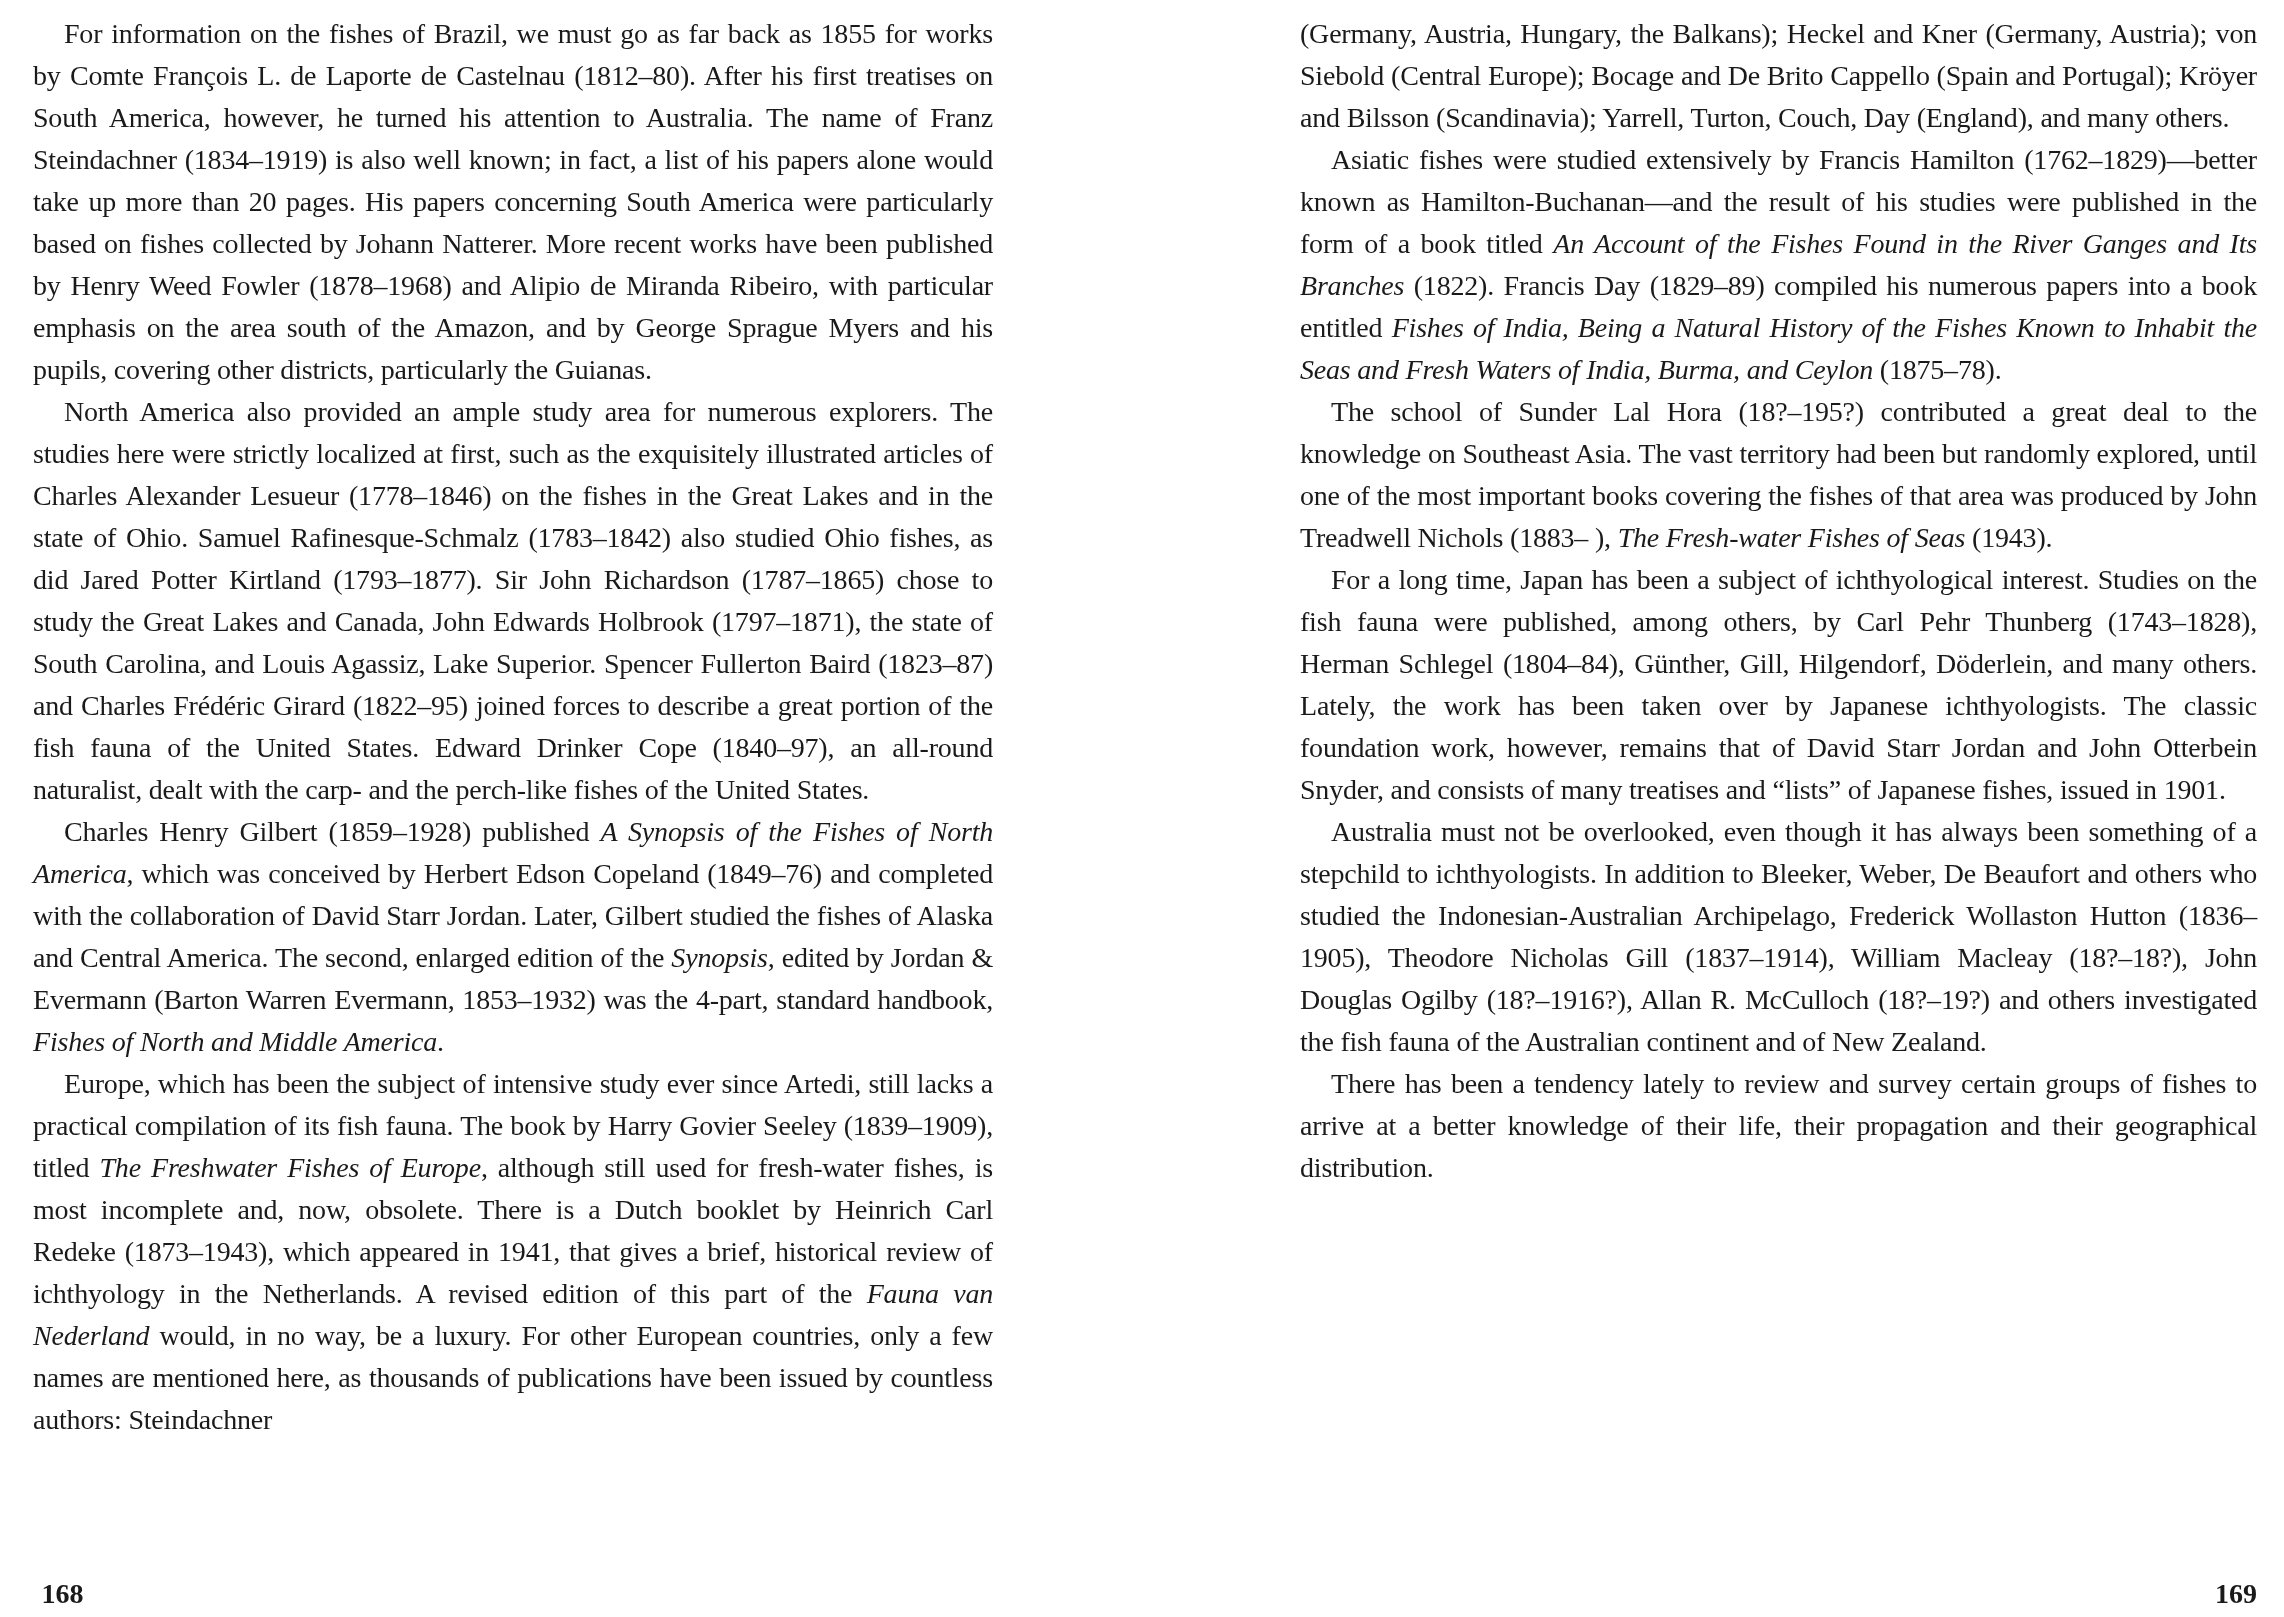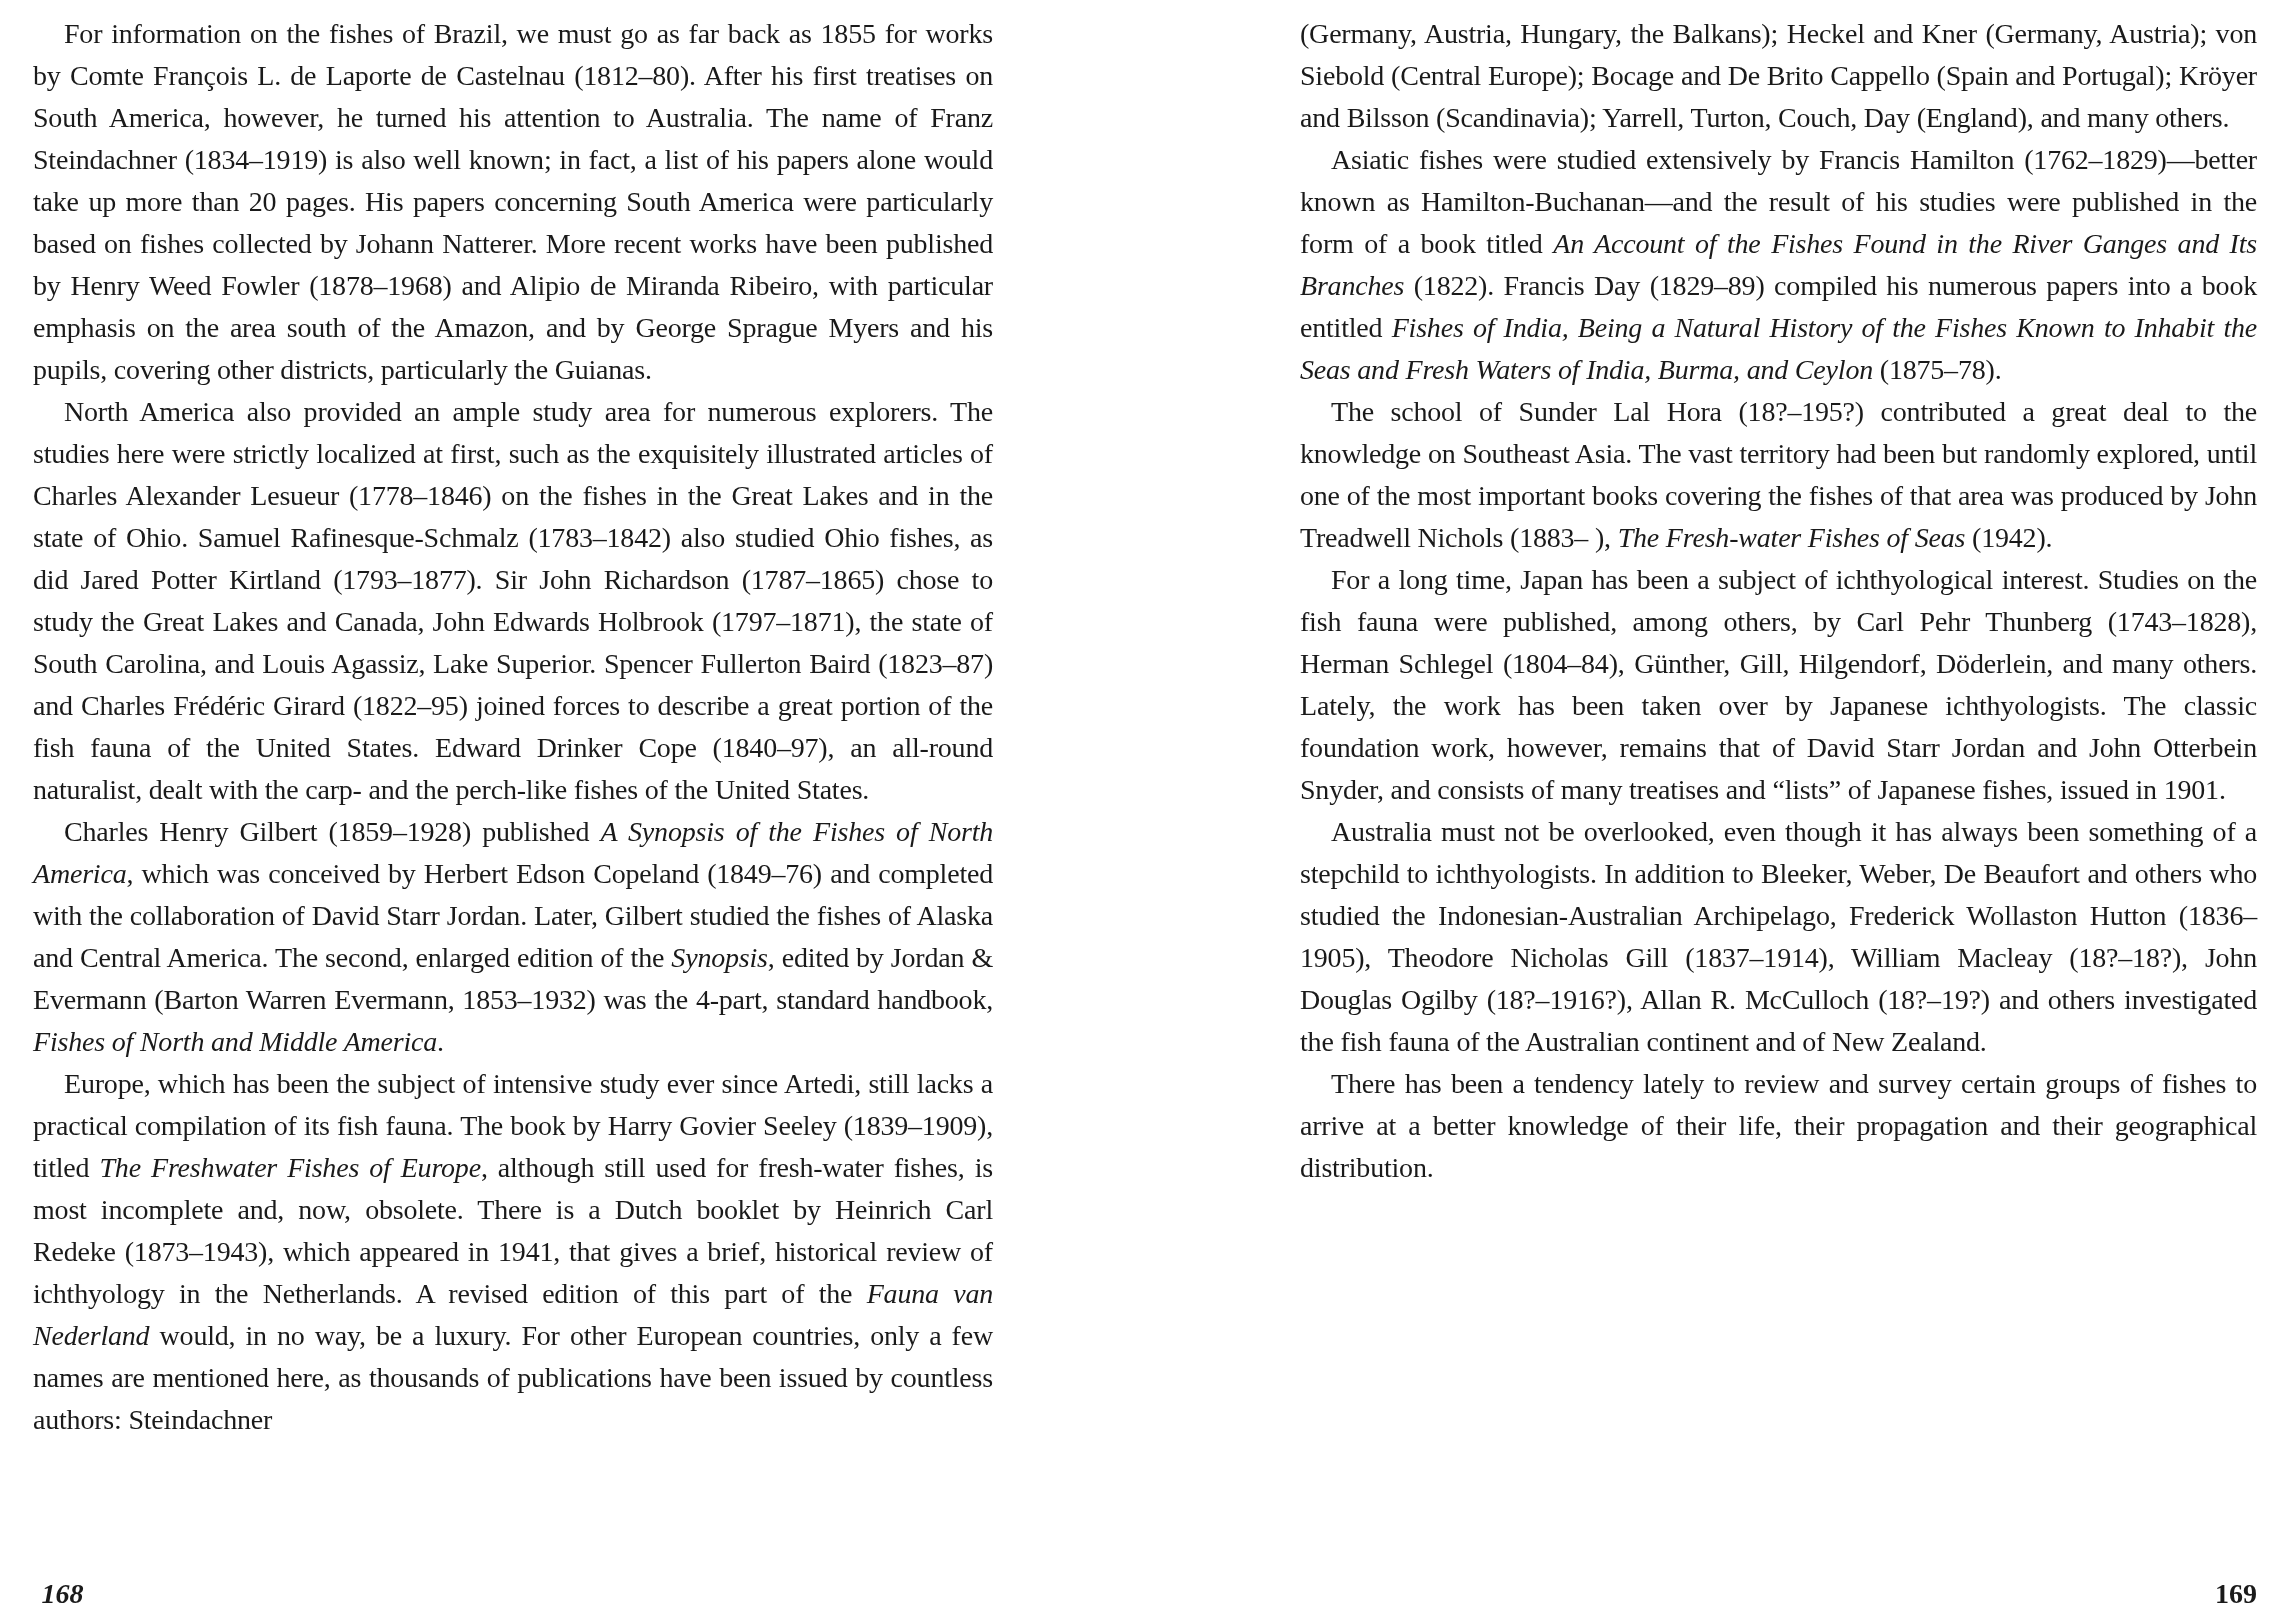--- a/index.html
+++ b/index.html
@@ -10,21 +10,21 @@
   .page.right { left:1300px; width:957px; }
   .text { position:absolute; left:0; right:0; font-size:28px; line-height:42px;
           text-align:justify; hyphens:manual; letter-spacing:-0.2px; }
   .page.left .text  { top:13.2px; }
   .page.right .text { top:13px; }
   .text p { margin:0; text-indent:31px; }
   .text p.cont { text-indent:0; }
   .text i { font-style:italic; }
   .heading { font-weight:bold; font-size:29px; text-indent:0 !important; margin-top:76px !important; margin-bottom:1.2px !important; }
   .pagenum { position:absolute; bottom:8.4px; font-weight:bold; font-size:28px; }
-  .page.left .pagenum { left:8.4px;font-style:italic; }
+  .page.left .pagenum { left:8.4px; }
   .page.right .pagenum { right:0; }
 </style>
 </head>
 <body>
 
 <div class="page left">
   <div class="text">
     <p>
       <span>For information on the fishes of Brazil, we must go as far back as 1855 for works by Comte François L. de Laporte de Castelnau (1812–80). After his first treatises on South America, however, he turned his attention to Australia. The name of Franz Steindachner (1834–1919) is also well known; in fact, a list of his papers alone would take up more than 20 pages. His papers concerning South America were particularly based on fishes collected by Johann Natterer. More recent works have been published by Henry Weed Fowler (1878–1968) and Alipio de Miranda Ribeiro, with particular emphasis on the area south of the Amazon, and by George Sprague Myers and his pupils, covering other districts, particularly the Guianas.</span>
     </p>
@@ -43,21 +43,21 @@
 
 <div class="page right">
   <div class="text">
     <p class="cont">
       <span>(Germany, Austria, Hungary, the Balkans); Heckel and Kner (Germany, Austria); von Siebold (Central Europe); Bocage and De Brito Cappello (Spain and Portugal); Kröyer and Bilsson (Scandinavia); Yarrell, Turton, Couch, Day (England), and many others.</span>
     </p>
     <p>
       <span>Asiatic fishes were studied extensively by Francis Hamilton (1762–1829)—better known as Hamilton-Buchanan—and the result of his studies were published in the form of a book titled </span><i>An Account of the Fishes Found in the River Ganges and Its Branches</i><span> (1822). Francis Day (1829–89) compiled his numerous papers into a book entitled </span><i>Fishes of India, Being a Natural History of the Fishes Known to Inhabit the Seas and Fresh Waters of India, Burma, and Ceylon</i><span> (1875–78).</span>
     </p>
     <p>
-      <span>The school of Sunder Lal Hora (18?–195?) contributed a great deal to the knowledge on Southeast Asia. The vast territory had been but randomly explored, until one of the most important books covering the fishes of that area was produced by John Treadwell Nichols (1883–    ), </span><i>The Fresh-water Fishes of Seas</i><span> (1942).</span>
+      <span>The school of Sunder Lal Hora (18?–195?) contributed a great deal to the knowledge on Southeast Asia. The vast territory had been but randomly explored, until one of the most important books covering the fishes of that area was produced by John Treadwell Nichols (1883–    ), </span><i>The Fresh-water Fishes of Seas</i><span> (1943).</span>
     </p>
     <p>
       <span>For a long time, Japan has been a subject of ichthyological interest. Studies on the fish fauna were published, among others, by Carl Pehr Thunberg (1743–1828), Herman Schlegel (1804–84), Günther, Gill, Hilgendorf, Döderlein, and many others. Lately, the work has been taken over by Japanese ichthyologists. The classic foundation work, however, remains that of David Starr Jordan and John Otterbein Snyder, and consists of many treatises and “lists” of Japanese fishes, issued in 1901.</span>
     </p>
     <p>
       <span>Australia must not be overlooked, even though it has always been something of a stepchild to ichthyologists. In addition to Bleeker, Weber, De Beaufort and others who studied the Indonesian-Australian Archipelago, Frederick Wollaston Hutton (1836–1905), Theodore Nicholas Gill (1837–1914), William Macleay (18?–18?), John Douglas Ogilby (18?–1916?), Allan R. McCulloch (18?–19?) and others investigated the fish fauna of the Australian continent and of New Zealand.</span>
     </p>
     <p>
       <span>There has been a tendency lately to review and survey certain groups of fishes to arrive at a better knowledge of their life, their propagation and their geographical distribution.</span>
     </p>

